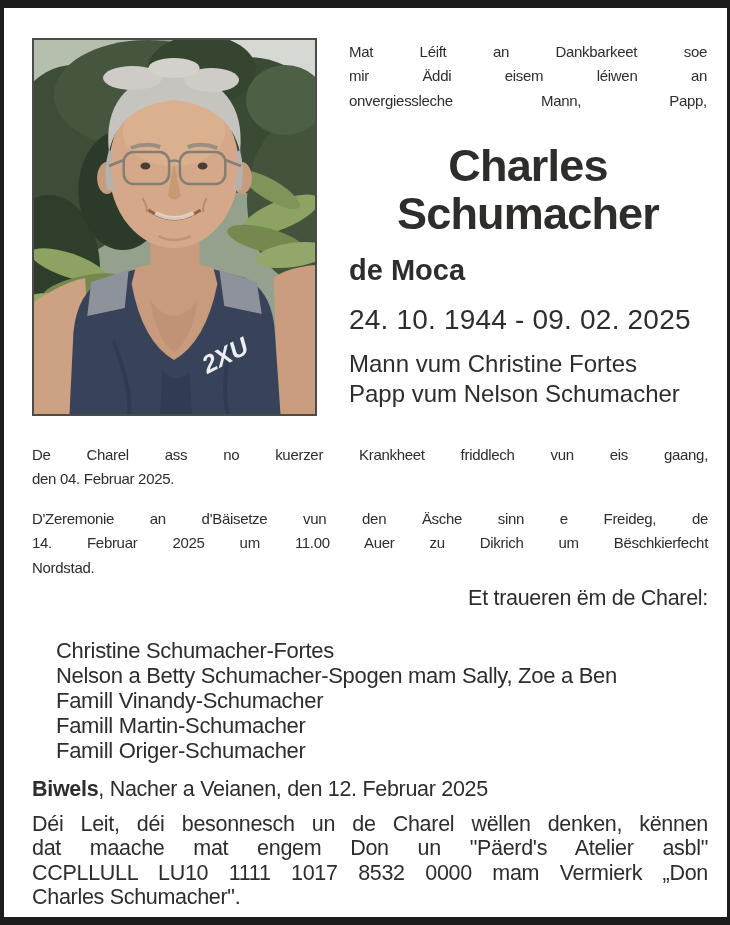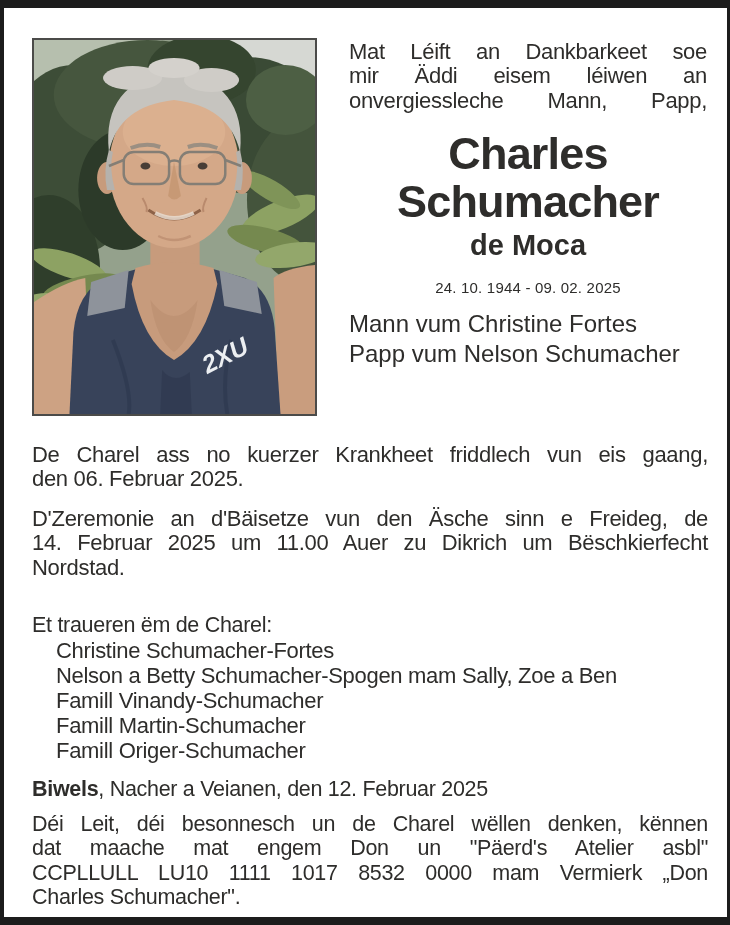--- a/index.html
+++ b/index.html
@@ -15,35 +15,35 @@
     border-left:4px solid #1c1c1c; border-right:3px solid #1c1c1c;
   }
   .photo {
     position:absolute; left:28px; top:30px; width:285px; height:378px;
     box-sizing:border-box; border:2px solid #4b4b49; background:#9aa694;
   }
   .photo svg { display:block; width:100%; height:100%; }
 
   .right-col { position:absolute; left:345px; top:32px; width:358px; }
 
-  .para { font-size:22px; line-height:24.4px; letter-spacing:-0.3px; }
+  .para { font-size:15px; line-height:24.4px; letter-spacing:-0.3px; }
   .jline { text-align:justify; text-align-last:justify; }
   .jline.last { text-align:left; text-align-last:left; }
   .plain .jline { text-align:left; text-align-last:left; }
 
-  .name-block { text-align:center; margin-top:17px; font-weight:bold; }
+  .name-block { text-align:center; margin-top:29px; font-weight:bold; }
   .name-line { font-size:45px; line-height:48px; letter-spacing:-0.8px; }
-  .nickname  { font-size:29px; line-height:33px; margin-top:3px; font-weight:bold; text-align:center; }
-  .dates     { font-size:15px; margin-top:17px; text-align:center; letter-spacing:0.2px; }
+  .nickname  { font-size:29px; line-height:33px; margin-top:16px; font-weight:bold; }
+  .dates     { font-size:28px; margin-top:17px; letter-spacing:0.2px; }
   .relations { font-size:24px; line-height:29.5px; margin-top:13px; text-align:center; }
 
   .abs { position:absolute; left:28px; width:676px; }
   .para-death    { top:435px; }
   .para-ceremony { top:499px; }
-  .mourn-intro   { top:605px; font-size:21.5px; letter-spacing:-0.3px; }
+  .mourn-intro   { top:578px; font-size:21.5px; letter-spacing:-0.3px;text-align:right; }
   .mourners      { position:absolute; left:52px; top:630px; width:652px;
                    font-size:22px; line-height:25px; letter-spacing:-0.3px; }
   .place-line    { top:769px; font-size:21.5px; letter-spacing:-0.3px; }
   .place-line .bold { font-weight:bold; }
   .para-donation { top:804px; font-size:21.5px; line-height:24.3px; letter-spacing:-0.3px; }
 </style>
 </head>
 <body>
 
 <div class="frame">
@@ -154,21 +154,21 @@
     <div class="nickname">de Moca</div>
     <div class="dates">24. 10. 1944 - 09. 02. 2025</div>
     <div class="relations plain">
         <div class="jline">Mann vum Christine Fortes</div>
         <div class="jline last">Papp vum Nelson Schumacher</div>
       </div>
   </div>
 
   <div class="para abs para-death">
       <div class="jline">De Charel ass no kuerzer Krankheet friddlech vun eis gaang,</div>
-      <div class="jline last">den 06. Februar 2025.</div>
+      <div class="jline last">den 04. Februar 2025.</div>
     </div>
   <div class="para abs para-ceremony">
       <div class="jline">D'Zeremonie an d'Bäisetze vun den Äsche sinn e Freideg, de</div>
       <div class="jline">14. Februar 2025 um 11.00 Auer zu Dikrich um Bëschkierfecht</div>
       <div class="jline last">Nordstad.</div>
     </div>
   <div class="abs mourn-intro">Et traueren ëm de Charel:</div>
   <div class="mourners plain">
       <div class="jline">Christine Schumacher-Fortes</div>
       <div class="jline">Nelson a Betty Schumacher-Spogen mam Sally, Zoe a Ben</div>

